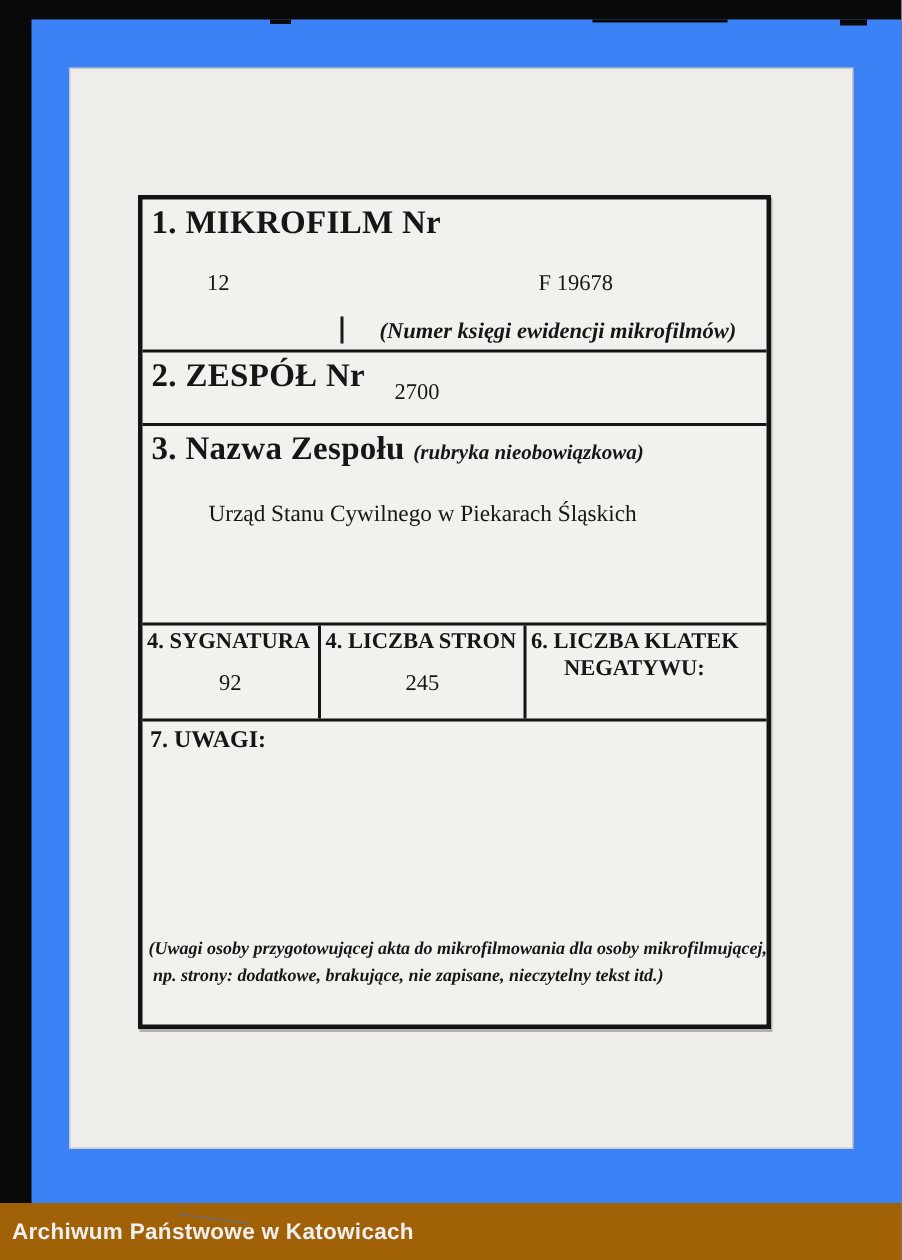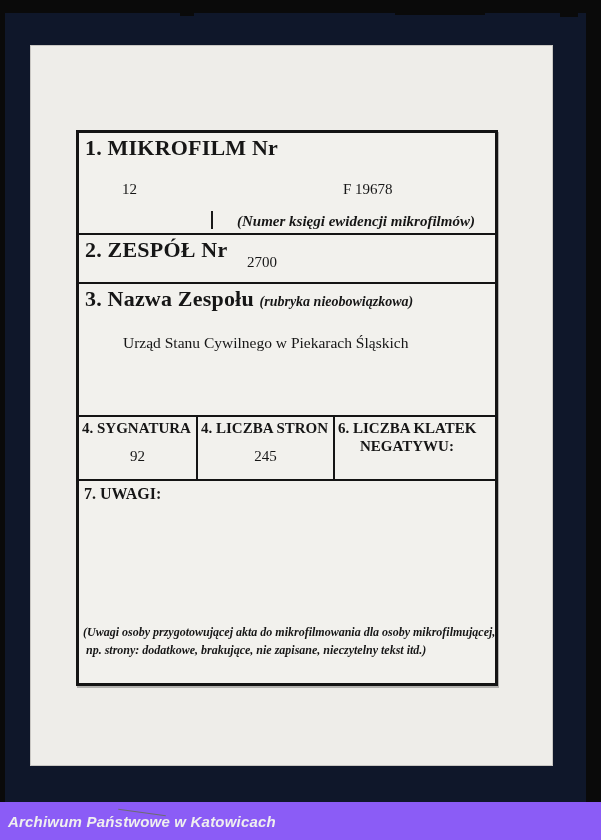--- a/index.html
+++ b/index.html
@@ -4,22 +4,22 @@
 <style>
   html,body{margin:0;padding:0;}
   body{
     width:601px;height:840px;position:relative;overflow:hidden;
     background:#0a0a0a;
     font-family:"Liberation Serif","DejaVu Serif",serif;
     color:#161616;
   }
   
   .scan-page{
-    position:absolute;left:5px;top:13px;width:581px;height:789px;
-    background:#0f172a;
+    position:absolute;left:21px;top:13px;width:581px;height:789px;
+    background:#3b82f6;
   }
   
   .edge-blob{position:absolute;background:#0a0a0a;}
   .blob1{left:180px;top:13px;width:14px;height:3px;}
   .blob2{left:395px;top:13px;width:90px;height:2px;}
   .blob3{left:560px;top:13px;width:18px;height:4px;}
   
   .inner-card{
     position:absolute;left:25px;top:32px;width:521px;height:719px;
     background:#eeede9;border:1px solid rgba(90,88,84,.25);
@@ -63,21 +63,21 @@
   .cell-val{position:absolute;left:0;top:31px;width:100%;text-align:center;font-size:15px;}
   .uwagi-title{font-weight:bold;font-size:16px;padding:4px 17px 0 5px;}
   .footnote{
     position:absolute;left:4px;right:4px;bottom:24px;
     font-size:12px;font-weight:bold;font-style:italic;line-height:17.5px;
     white-space:nowrap;
   }
   .footnote .fn2{padding-left:3px;}
   
   .footer-bar{
-    position:absolute;left:0;top:802px;width:601px;height:38px;background:#8b5cf6;font-style:italic;
+    position:absolute;left:0;top:802px;width:601px;height:38px;background:#a16207;
   }
   .footer-label{
     position:absolute;left:8px;top:11px;color:#efefef;
     font-family:"Liberation Sans","DejaVu Sans",sans-serif;
     font-size:15px;font-weight:bold;letter-spacing:.2px;white-space:nowrap;
   }
   .scratch{
     position:absolute;left:118px;top:812px;width:48px;height:1px;
     background:#6d6d6d;transform:rotate(8deg);
   }

